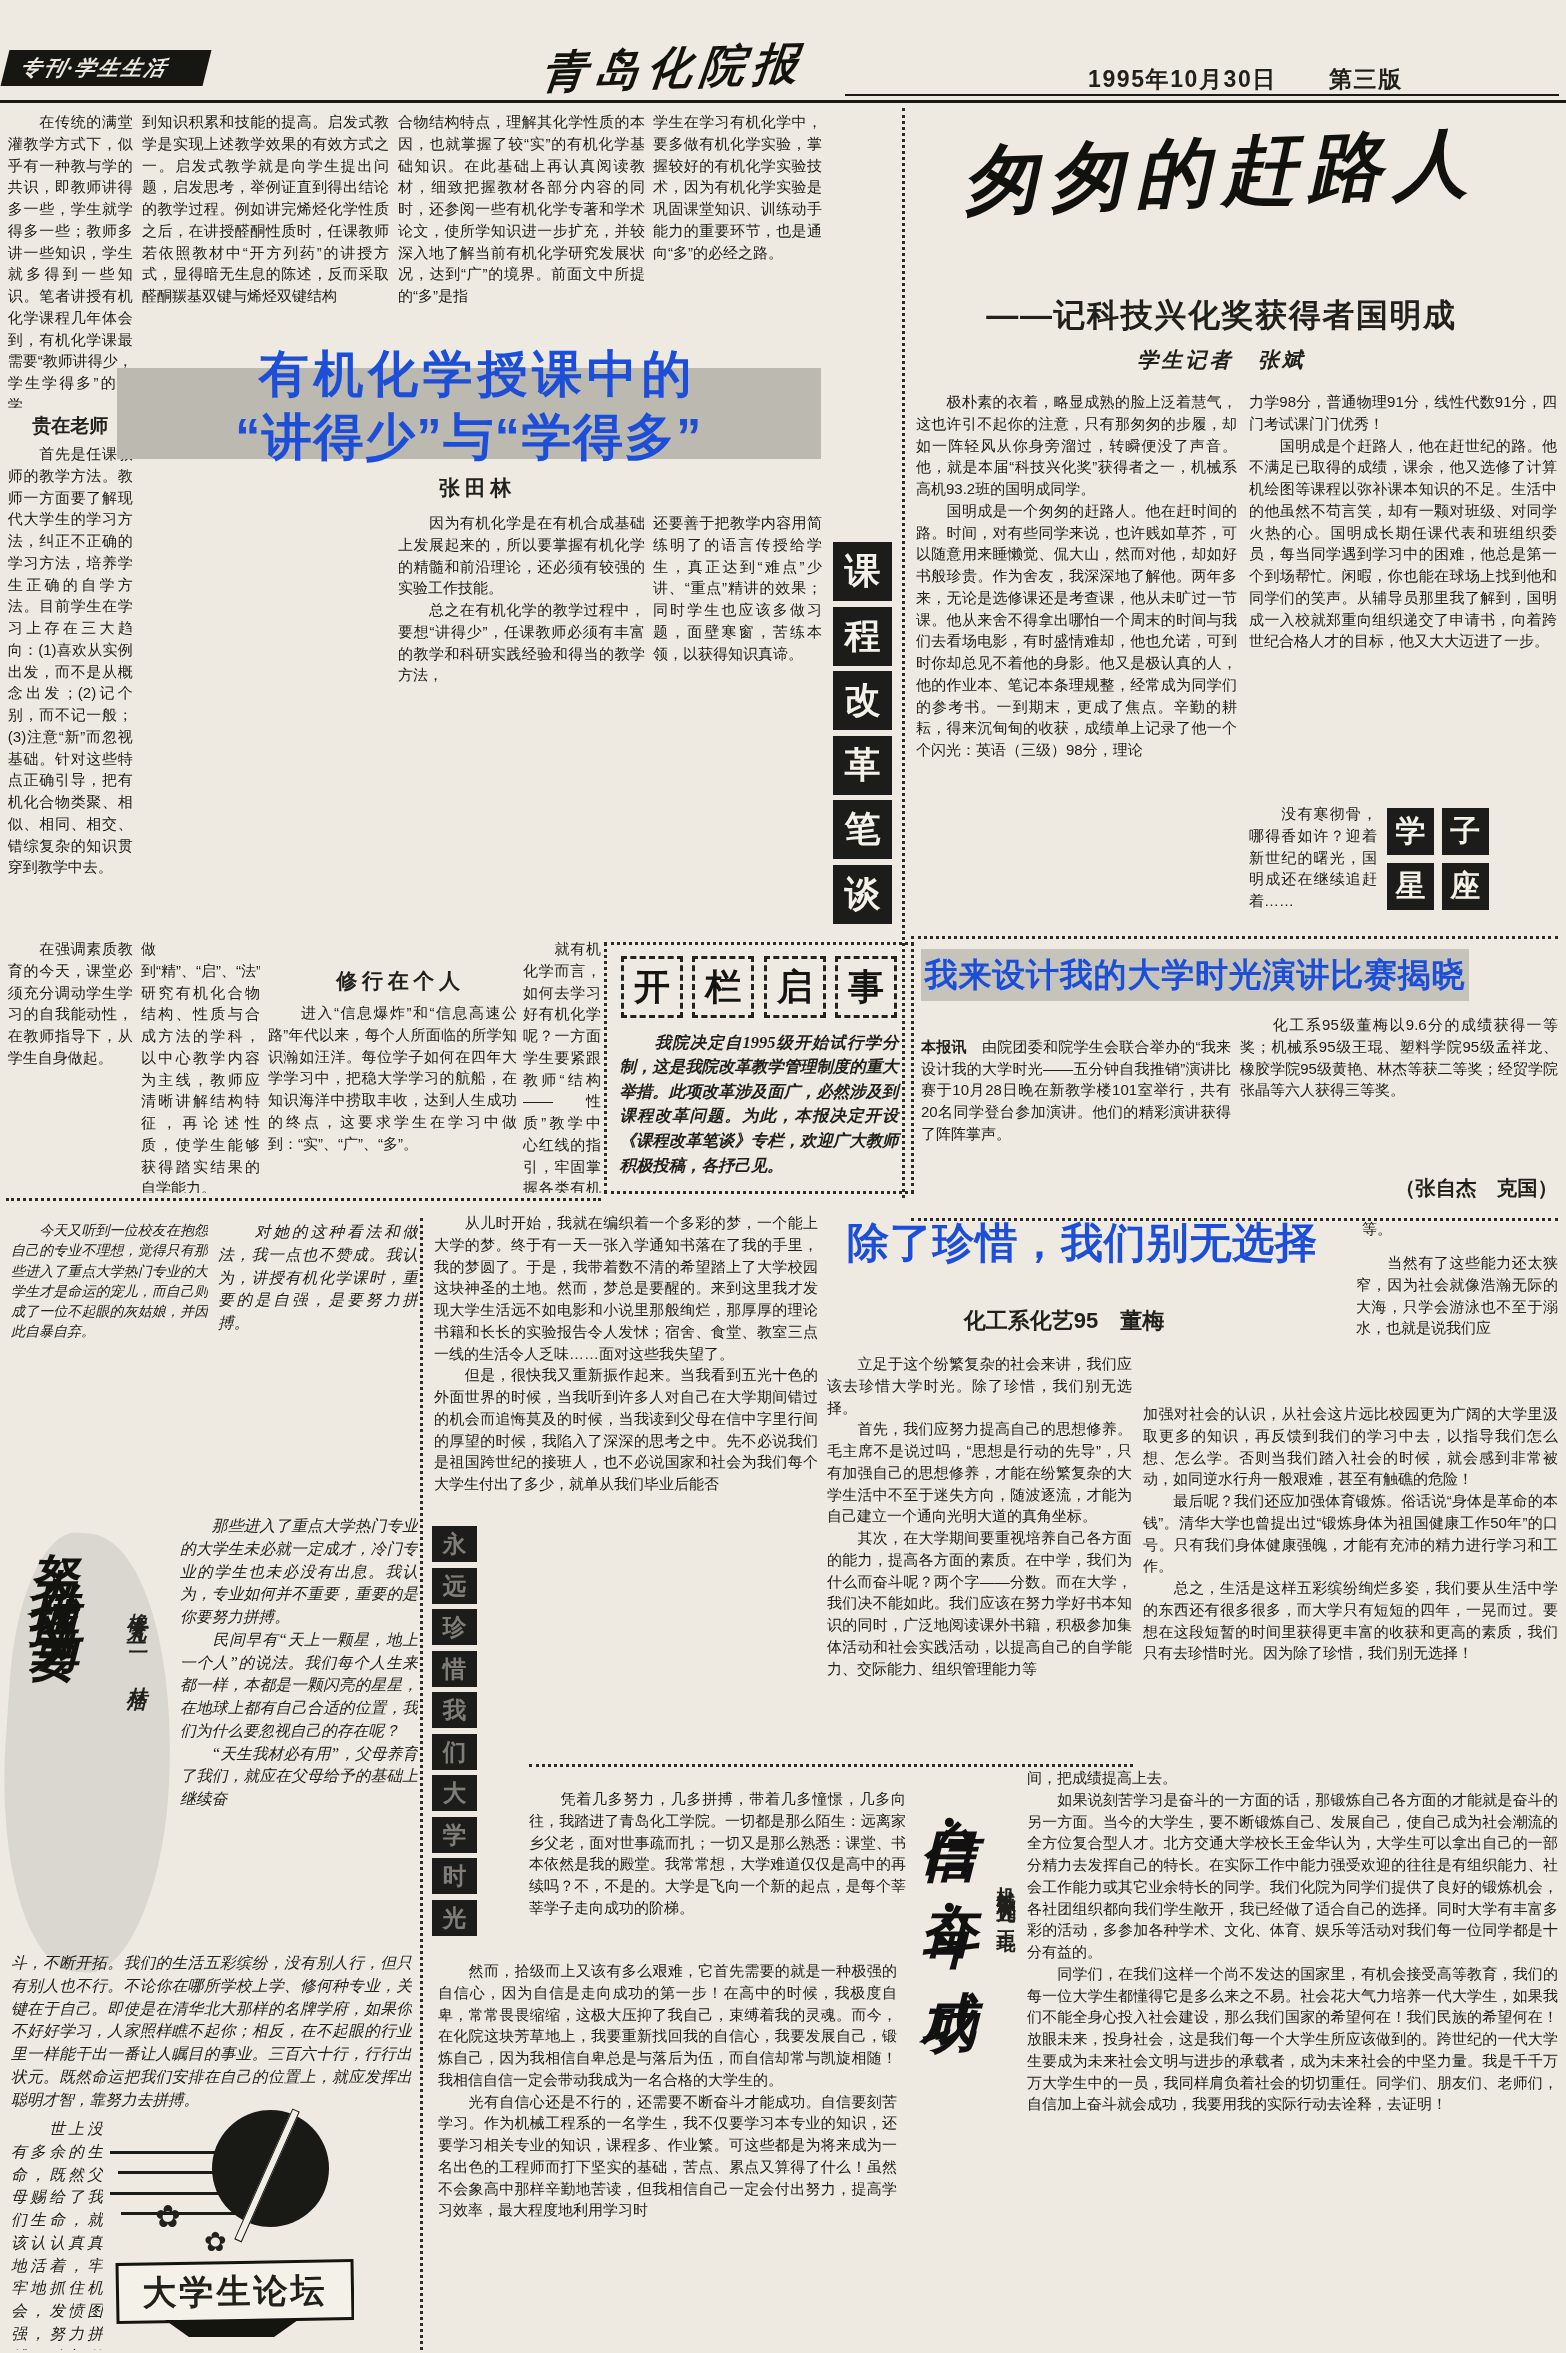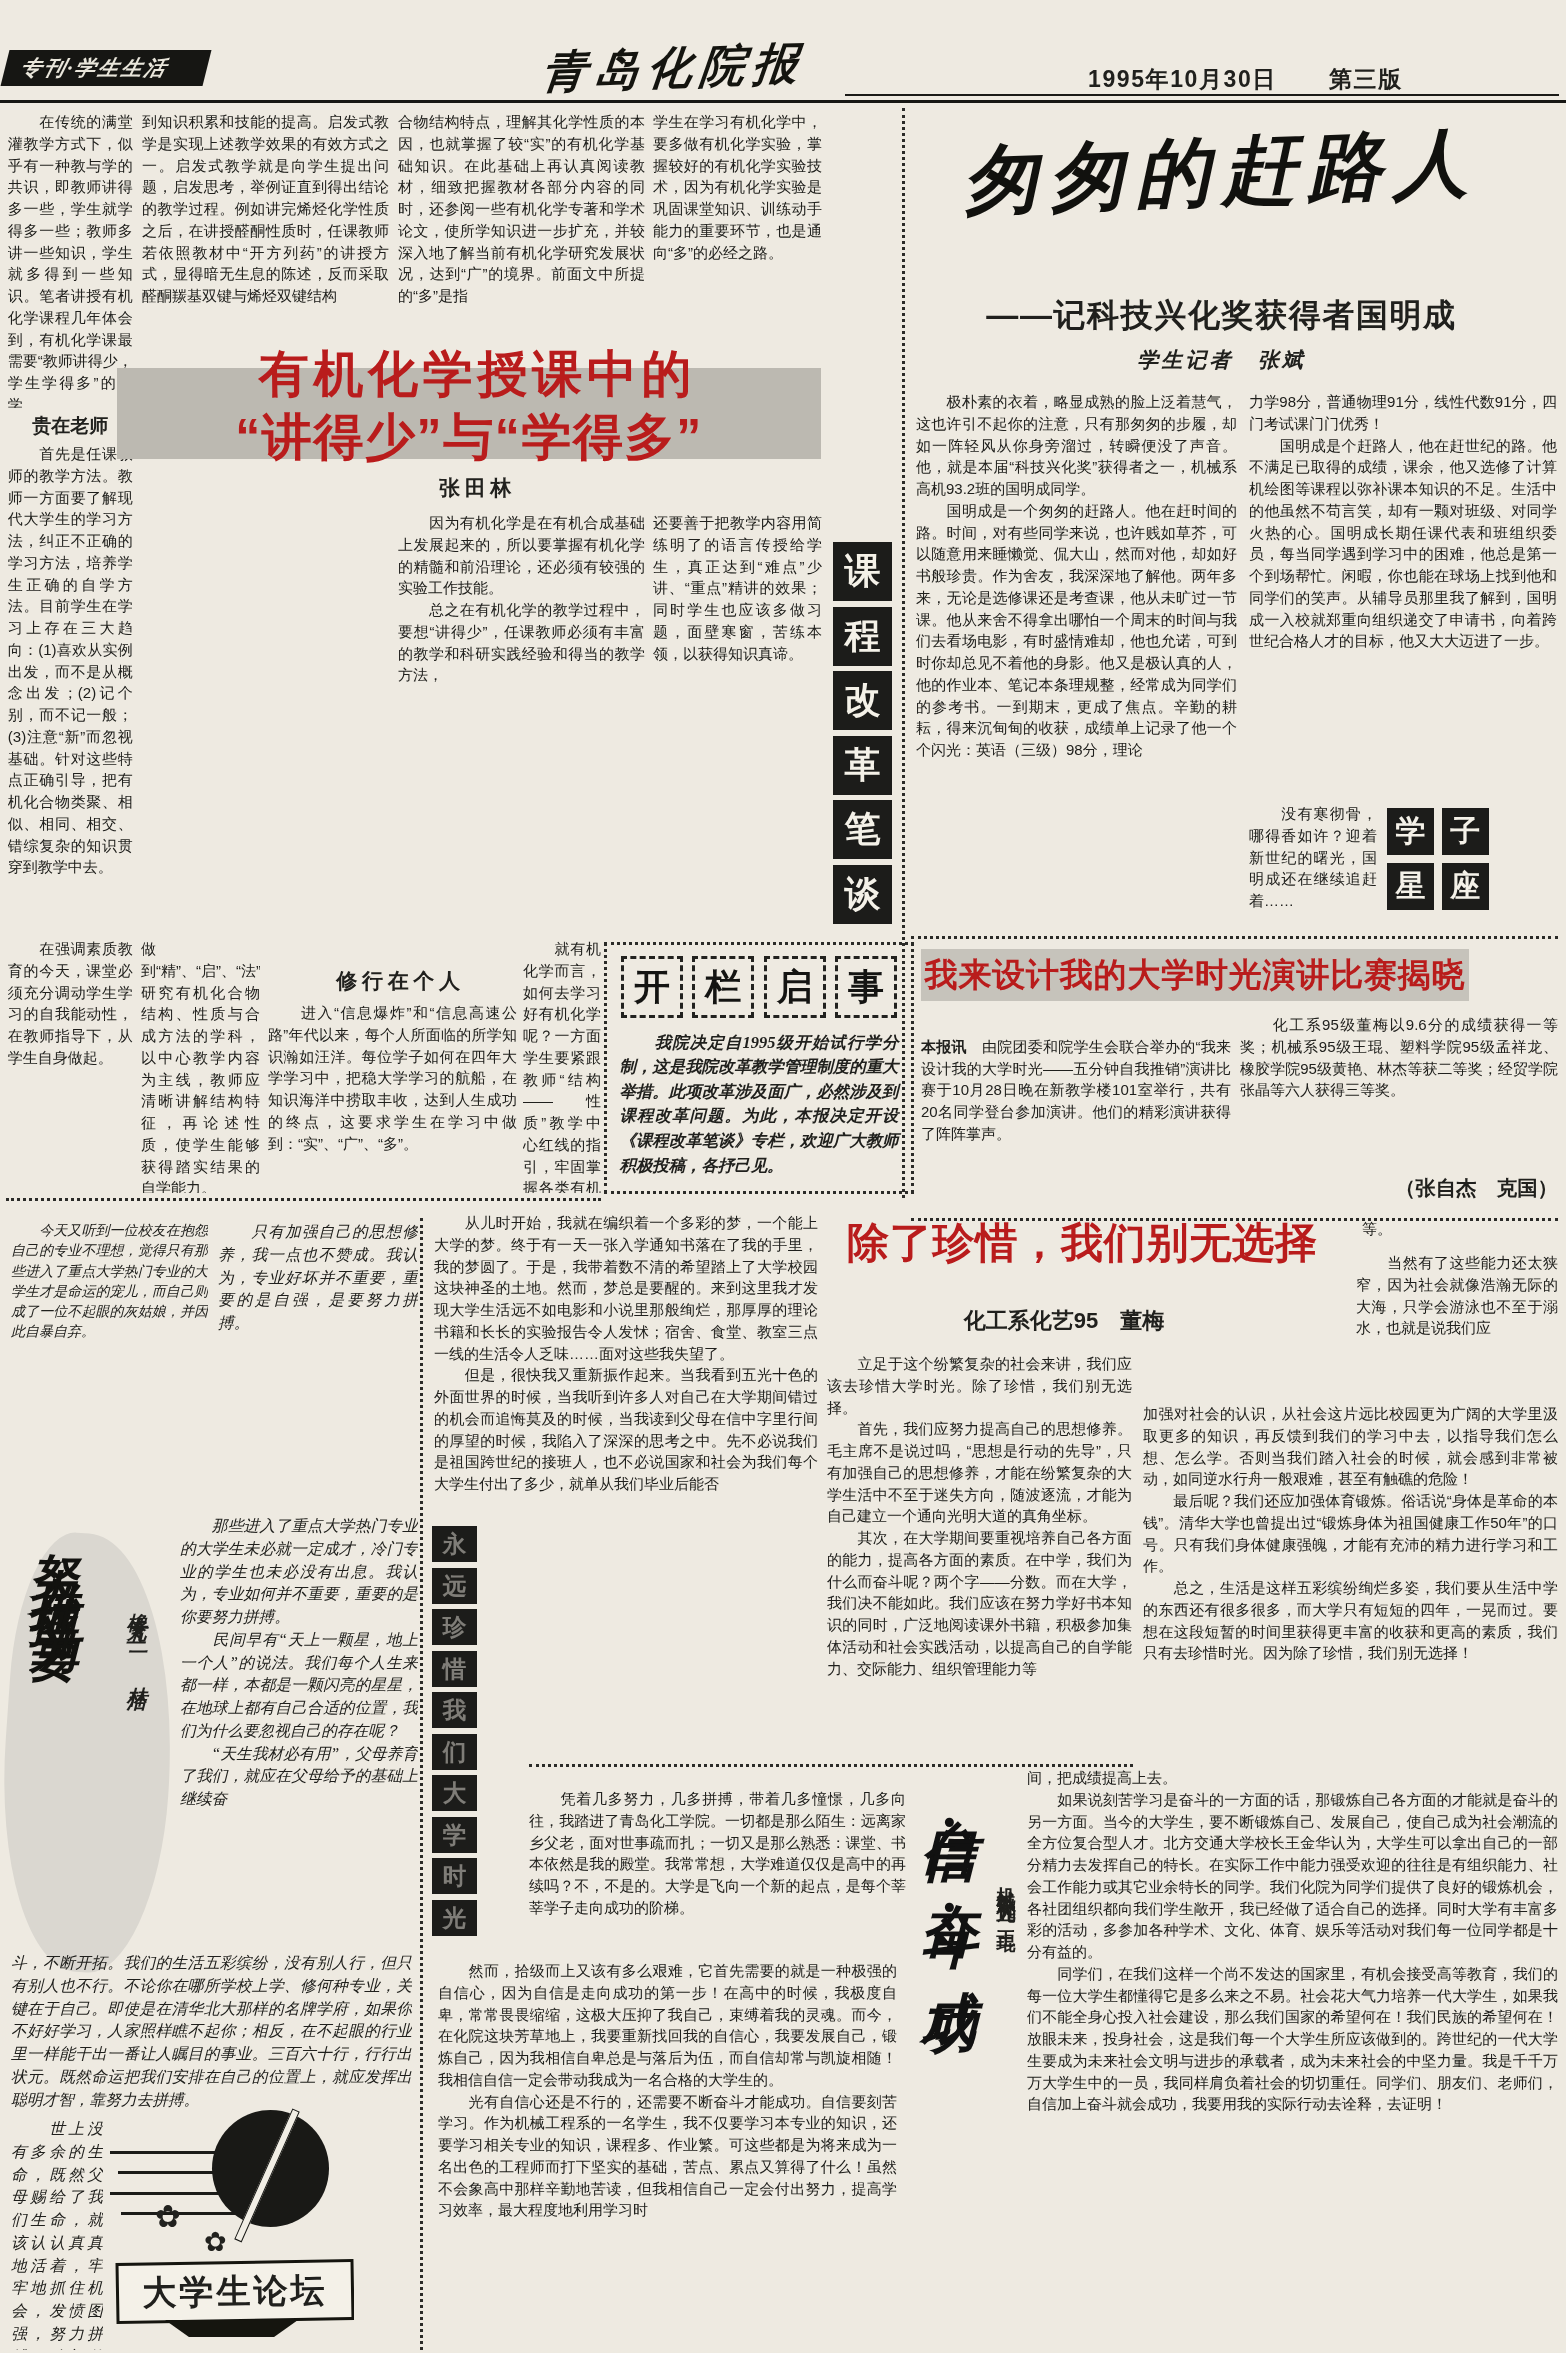--- a/index.html
+++ b/index.html
@@ -10,21 +10,21 @@
   .kai{font-family:"Liberation Serif","DejaVu Serif",serif;font-style:italic;}
   .bold{font-weight:bold;}
   .center{text-align:center;}
   .hdot{height:0;border-top:3.9px dotted #2b2b28;}
   .vdot{width:0;border-left:3.9px dotted #2b2b28;}
   .tile{background:#1c1c1a;color:#f4f1e8;display:flex;align-items:center;justify-content:center;
         font-weight:bold;}
   .dashbox{background:transparent;border:3.1px dashed #22221f;color:#141412;display:flex;
         align-items:center;justify-content:center;font-weight:bold;}
   .band{background:#bcb9b1;}
-  .headline-sans{font-weight:bold;color:#b91c1c;}
+  .headline-sans{font-weight:bold;color:#1d4ed8;}
   .script{font-family:"Liberation Serif","DejaVu Serif",serif;font-style:italic;font-weight:bold;}
   .vert{writing-mode:vertical-rl;text-orientation:upright;}
   .lead{font-weight:bold;}
 </style>
 </head>
 <body>
 
 <div class="page">
 
   <div class="abs" style="left:4.7px;top:50px;width:202px;height:36px;background:#161613;transform:skewX(-14deg);display:flex;align-items:center;">
@@ -148,21 +148,21 @@
   <div class="abs bt" style="left:827px;top:1353px;width:305px;height:407px;">　　立足于这个纷繁复杂的社会来讲，我们应该去珍惜大学时光。除了珍惜，我们别无选择。
 　　首先，我们应努力提高自己的思想修养。毛主席不是说过吗，“思想是行动的先导”，只有加强自己的思想修养，才能在纷繁复杂的大学生活中不至于迷失方向，随波逐流，才能为自己建立一个通向光明大道的真角坐标。
 　　其次，在大学期间要重视培养自己各方面的能力，提高各方面的素质。在中学，我们为什么而奋斗呢？两个字——分数。而在大学，我们决不能如此。我们应该在努力学好书本知识的同时，广泛地阅读课外书籍，积极参加集体活动和社会实践活动，以提高自己的自学能力、交际能力、组织管理能力等</div>
   <div class="abs bt" style="left:1362px;top:1218px;width:55px;height:31px;">等。</div>
   <div class="abs bt" style="left:1356px;top:1252px;width:202px;height:147px;">　　当然有了这些能力还太狭窄，因为社会就像浩瀚无际的大海，只学会游泳也不至于溺水，也就是说我们应</div>
   <div class="abs bt" style="left:1143px;top:1403px;width:415px;height:357px;">加强对社会的认识，从社会这片远比校园更为广阔的大学里汲取更多的知识，再反馈到我们的学习中去，以指导我们怎么想、怎么学。否则当我们踏入社会的时候，就会感到非常被动，如同逆水行舟一般艰难，甚至有触礁的危险！
 　　最后呢？我们还应加强体育锻炼。俗话说“身体是革命的本钱”。清华大学也曾提出过“锻炼身体为祖国健康工作50年”的口号。只有我们身体健康强魄，才能有充沛的精力进行学习和工作。
 　　总之，生活是这样五彩缤纷绚烂多姿，我们要从生活中学的东西还有很多很多，而大学只有短短的四年，一晃而过。要想在这段短暂的时间里获得更丰富的收获和更高的素质，我们只有去珍惜时光。因为除了珍惜，我们别无选择！</div>
 
   <div class="abs kai bt" style="left:11px;top:1221px;width:197px;height:282px;font-size:14px;">　　今天又听到一位校友在抱怨自己的专业不理想，觉得只有那些进入了重点大学热门专业的大学生才是命运的宠儿，而自己则成了一位不起眼的灰姑娘，并因此自暴自弃。</div>
-  <div class="abs kai bt" style="left:218px;top:1221px;width:200px;height:282px;font-size:15.7px;">　　只有加强自己的思想修养，我一点也不赞成。我认为，专业好坏并不重要，重要的是自强，是要努力拼搏。</div>
+  <div class="abs kai bt" style="left:218px;top:1221px;width:200px;height:282px;font-size:15.7px;">　　对她的这种看法和做法，我一点也不赞成。我认为，讲授有机化学课时，重要的是自强，是要努力拼搏。</div>
 
   <div class="abs" style="left:4.7px;top:1534px;width:166px;height:438px;background:#dad7d0;border-radius:36% 62% 44% 55%;transform:rotate(4deg);"></div>
   <div class="abs vert script" style="left:14px;top:1515px;width:72px;height:678px;font-size:49px;letter-spacing:14px;color:#12120f;">努力拼搏当为要</div>
   <div class="abs vert kai bold" style="left:117px;top:1597px;width:33px;height:360px;font-size:19.6px;letter-spacing:4.7px;">橡专九五·一　林洁</div>
   <div class="abs kai bt" style="left:180px;top:1515px;width:238px;height:429px;font-size:15.7px;">　　那些进入了重点大学热门专业的大学生未必就一定成才，冷门专业的学生也未必没有出息。我认为，专业如何并不重要，重要的是你要努力拼搏。
 　　民间早有“天上一颗星，地上一个人”的说法。我们每个人生来都一样，本都是一颗闪亮的星星，在地球上都有自己合适的位置，我们为什么要忽视自己的存在呢？
 　　“天生我材必有用”，父母养育了我们，就应在父母给予的基础上继续奋</div>
 
   <div class="abs" style="left:432px;top:1526px;width:49px;height:423px;">
     <div class="tile" style="width:45px;height:36px;font-size:23.5px;margin-bottom:5.5px;color:rgba(248,245,236,.45);">

